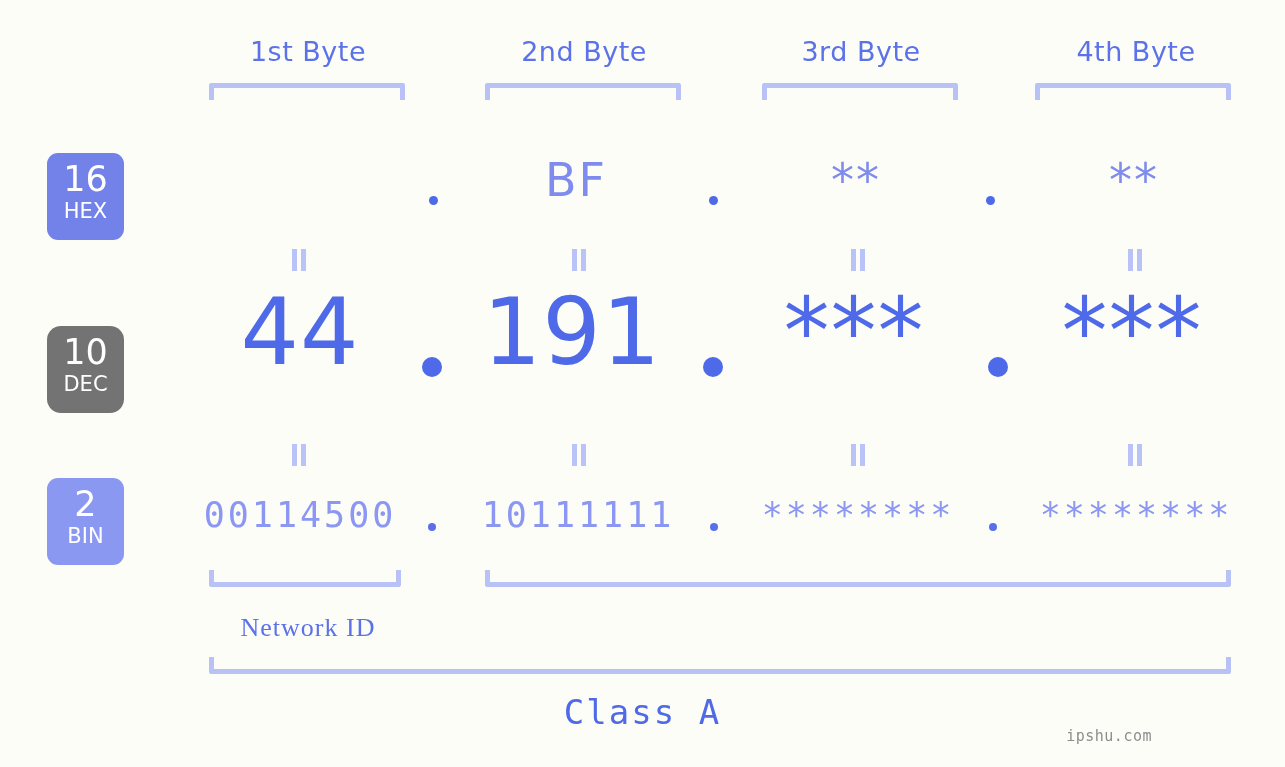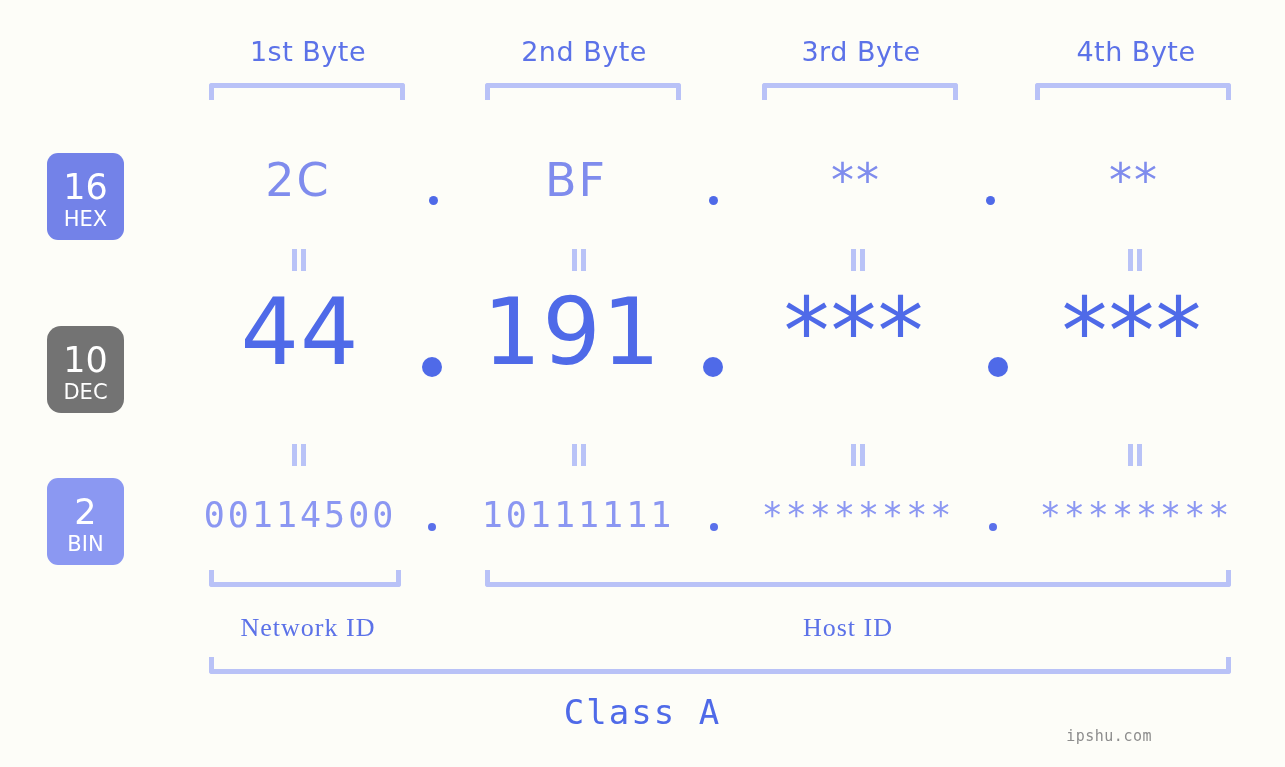--- a/index.html
+++ b/index.html
@@ -52,21 +52,21 @@
   }
 
   
   .base-badge {
     position: absolute;
     left: 47px;
     width: 77px;
     border-radius: 11px;
     color: #ffffff;
     text-align: center;
-    padding-top: 15px;
+    padding-top: 7px;
   }
   .base-badge .num {
     display: block;
     font-size: 35px;
     line-height: 38px;
     font-weight: 400;
     font-family: "DejaVu Sans", sans-serif;
   }
   .base-badge .lbl {
     display: block;
@@ -213,21 +213,20 @@
   <div class="base-badge" id="badge-dec">
     <span class="num">10</span>
     <span class="lbl">DEC</span>
   </div>
   <div class="base-badge" id="badge-bin">
     <span class="num">2</span>
     <span class="lbl">BIN</span>
   </div>
 
   <div class="row" id="row-hex">
-    <div class="cell" style="left:190px; width:216px;">2C</div>
     <div class="dot" style="left:429px;"></div>
     <div class="cell" style="left:468px; width:216px;">BF</div>
     <div class="dot" style="left:709px;"></div>
     <div class="cell" style="left:748px; width:216px;">**</div>
     <div class="dot" style="left:986px;"></div>
     <div class="cell" style="left:1026px; width:216px;">**</div>
   </div>
 
   <div class="eq" style="left:286px; top:249px;">
       <i class="a"></i>
@@ -280,21 +279,20 @@
     <div class="dot" style="left:710px;"></div>
     <div class="cell" style="left:750px; width:216px;">********</div>
     <div class="dot" style="left:989px;"></div>
     <div class="cell" style="left:1028px; width:216px;">********</div>
   </div>
 
   <div class="bracket-up" style="left:209px; top:570px; width:192px;"></div>
   <div class="bracket-up" style="left:485px; top:570px; width:746px;"></div>
 
   <div class="id-label" style="left:190px; top:613px; width:236px;">Network ID</div>
-  <div class="id-label" style="left:730px; top:613px; width:236px;">Host ID</div>
 
   <div class="bracket-up" style="left:209px; top:657px; width:1022px;"></div>
 
   <div id="class-label">
     <span id="class-label-inner">Class A</span>
   </div>
 
   <div id="watermark">ipshu.com</div>
 
 </div>

